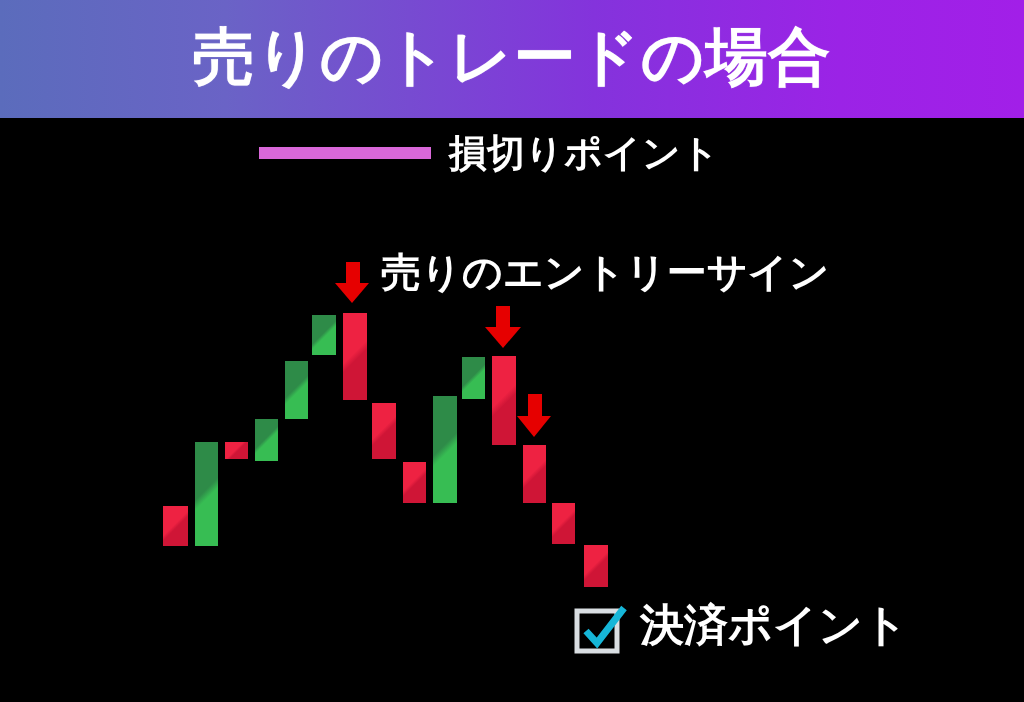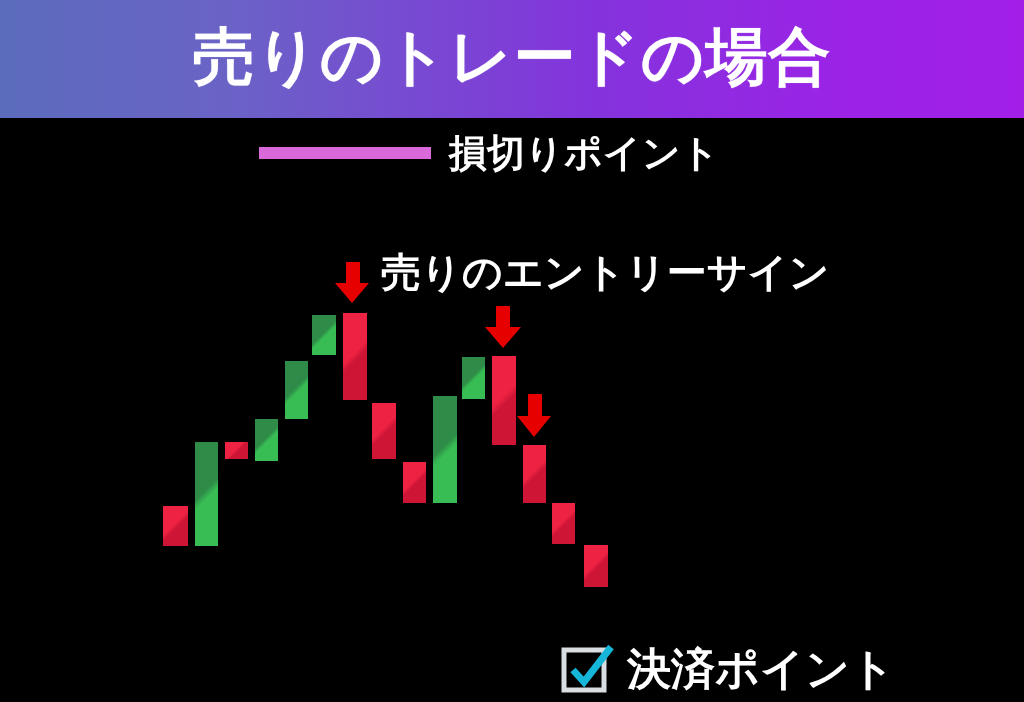--- a/index.html
+++ b/index.html
@@ -81,25 +81,23 @@
     color: #ffffff;
     font-size: 40px;
     font-weight: 700;
     white-space: nowrap;
     line-height: 1;
   }
 
   
   #annotation-exit {
     position: absolute;
-    left: 561px;
+    left: 574px;
     top: 603px;
     display: flex;
-    align-items: center;
-    margin-top: 39px;
   }
   #exit-checkbox-icon {
     width: 54px;
     height: 54px;
     position: relative;
     flex: 0 0 auto;
   }
   #annotation-exit-label {
     margin-left: 12px;
     color: #ffffff;

